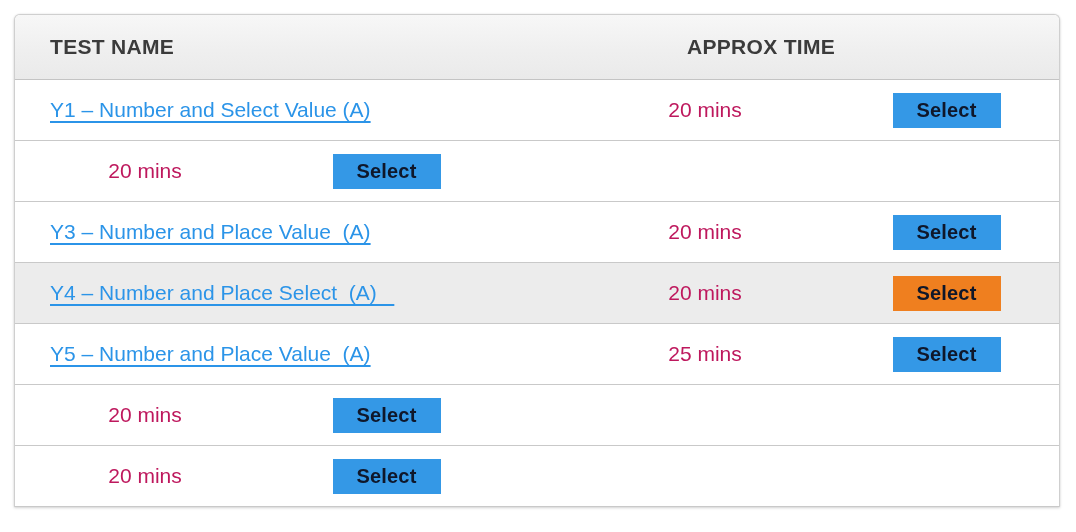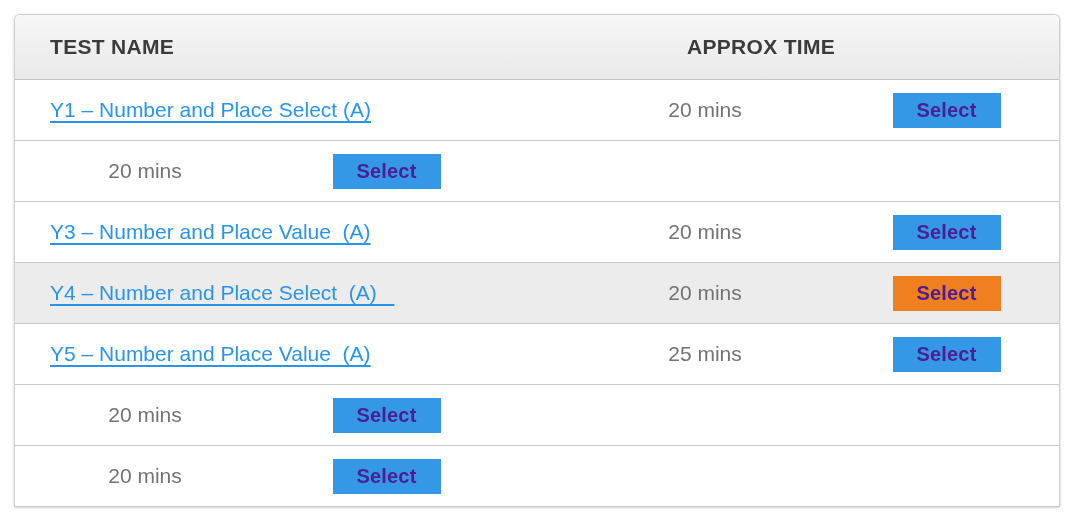--- a/index.html
+++ b/index.html
@@ -77,31 +77,31 @@
     font-size: 21px;
     color: #2b94e8;
     text-decoration: underline;
     text-underline-offset: 4px;
     white-space: pre;
     cursor: pointer;
   }
 
   .time-cell {
     font-size: 21px;
-    color: #737373;
+    color: #be185d;
   }
 
   .select-btn {
     display: inline-block;
     min-width: 108px;
     padding: 7px 14px 8px;
     border: none;
     border-radius: 0;
     background: #3498e6;
-    color: #4c1d95;
+    color: #0f172a;
     font-family: "Liberation Sans", sans-serif;
     font-size: 20px;
     font-weight: bold;
     line-height: 1;
     text-align: center;
     cursor: pointer;
     letter-spacing: 0.2px;
   }
   .select-btn.accent {
     background: #ef7f1f;
@@ -114,21 +114,21 @@
   <div class="panel">
 
     <div class="thead">
       <div class="col-name th">TEST NAME</div>
       <div class="col-time th">APPROX TIME</div>
       <div class="col-action th"></div>
     </div>
 
     <div id="table-body">
         <div class="row">
-          <div class="col-name"><a class="test-link">Y1 – Number and Place Select (A)</a></div>
+          <div class="col-name"><a class="test-link">Y1 – Number and Select Value (A)</a></div>
           <div class="col-time time-cell">20 mins</div>
           <div class="col-action">
             <button class="select-btn">Select</button>
           </div>
         </div>
         <div class="row">
           <div class="col-time time-cell">20 mins</div>
           <div class="col-action">
             <button class="select-btn">Select</button>
           </div>

